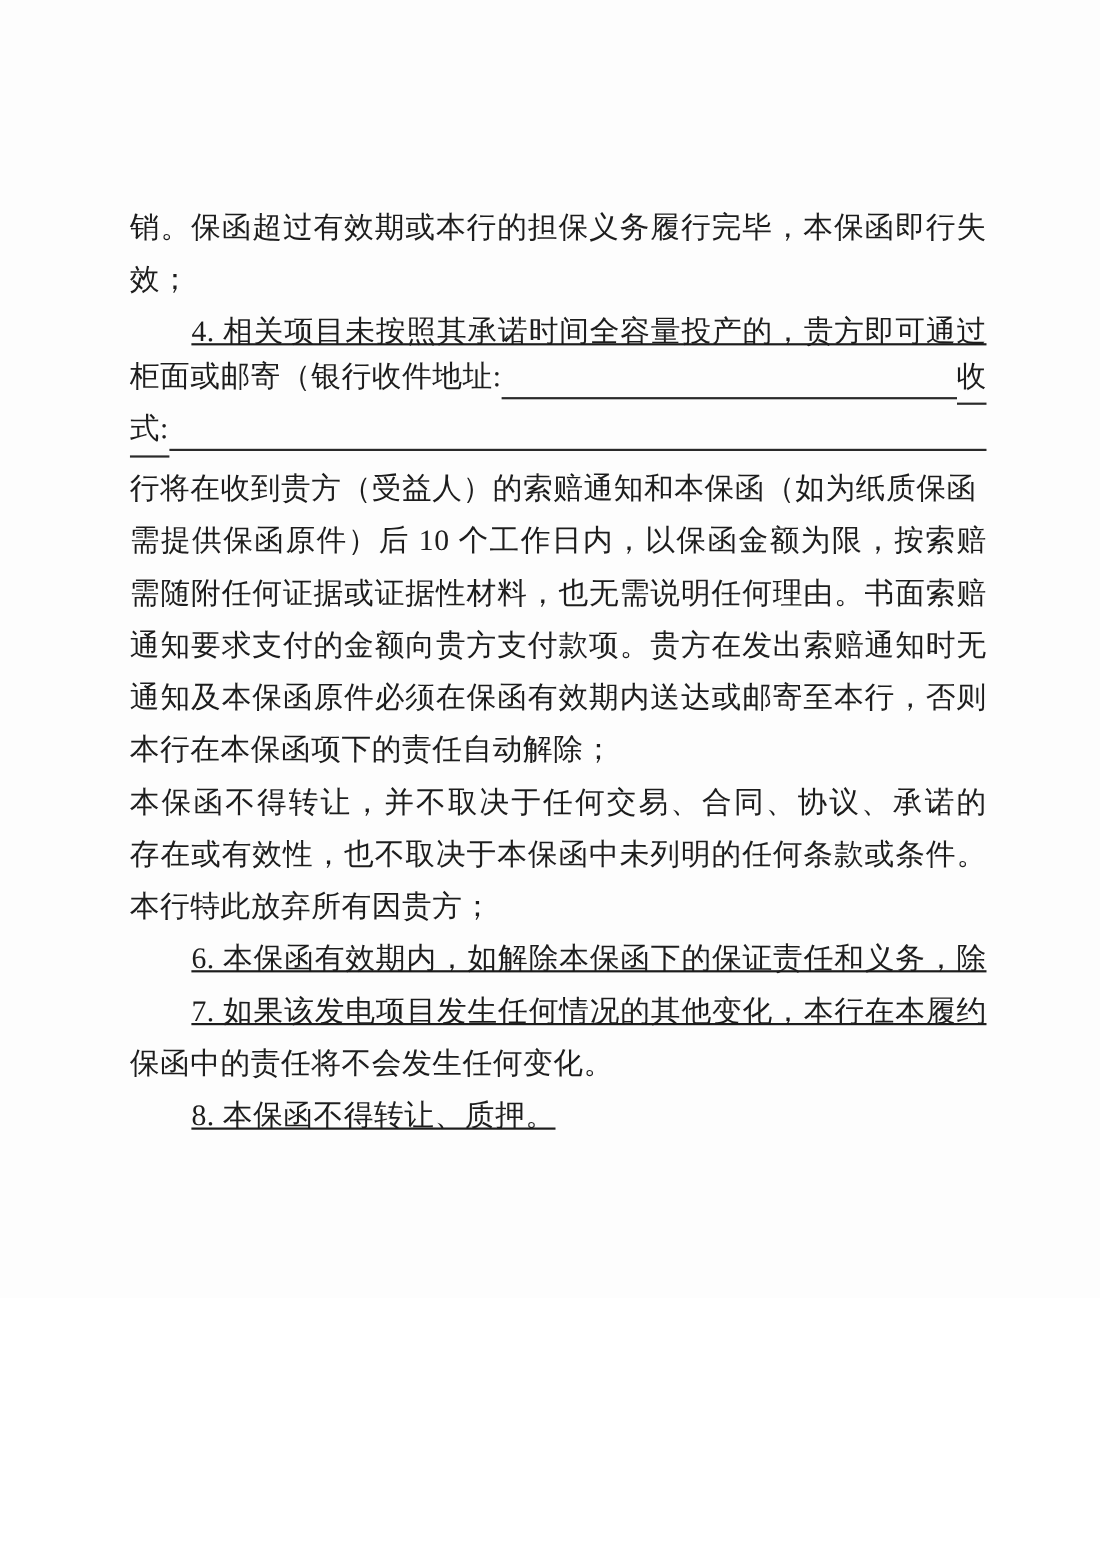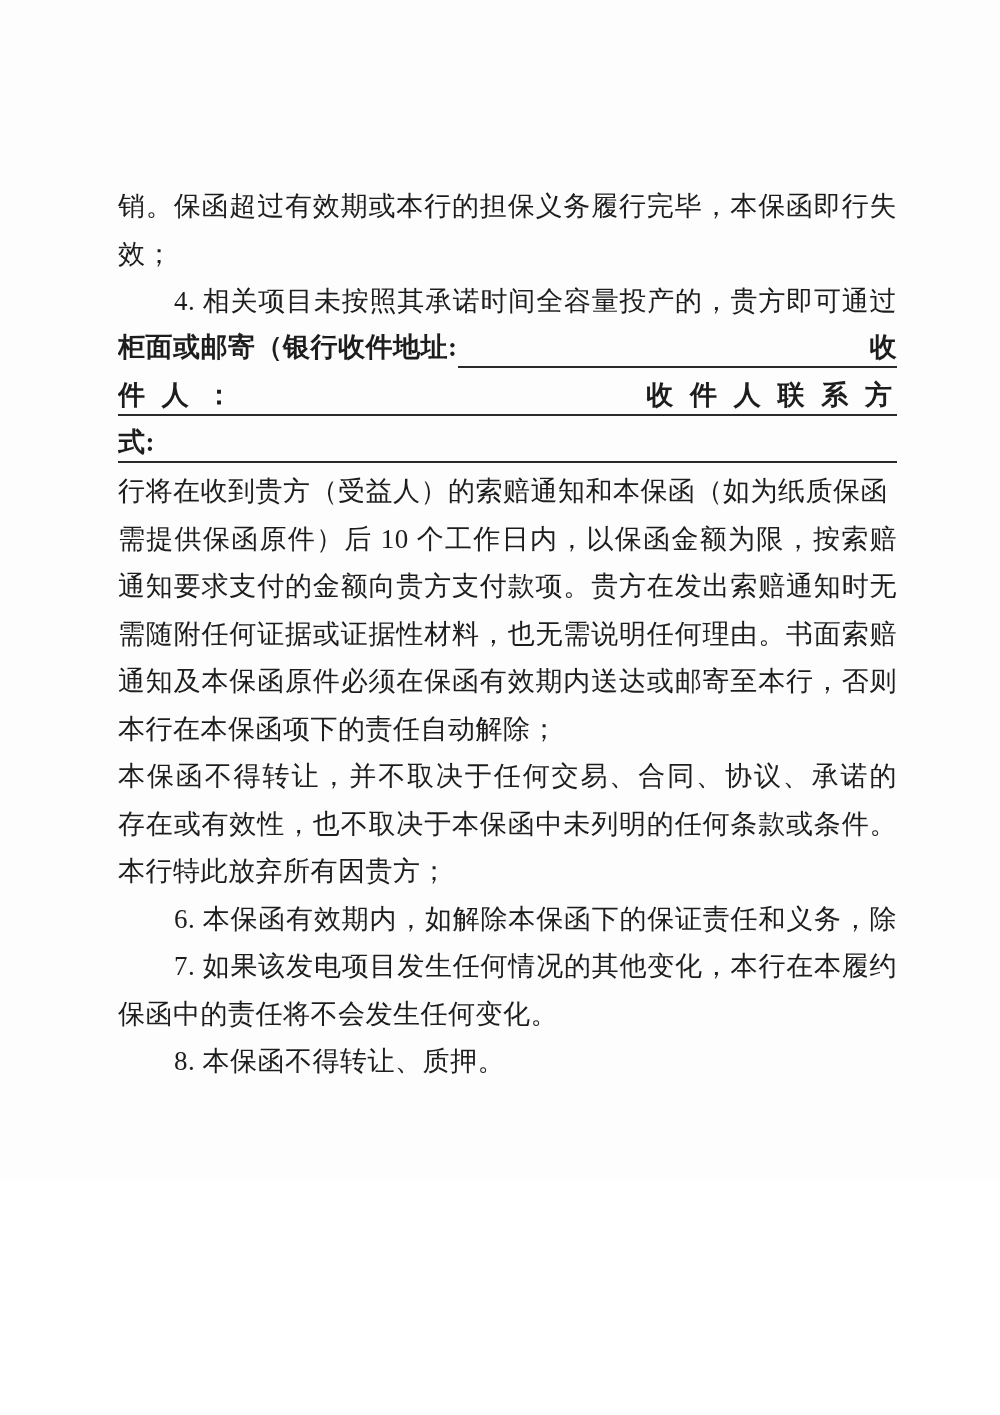--- a/index.html
+++ b/index.html
@@ -29,28 +29,27 @@
     letter-spacing: 0.5px;
     overflow: hidden;
     white-space: nowrap;
   }
   .line.justify {
     text-align: justify;
     text-align-last: justify;
   }
   .line.indent {
     padding-left: 56px;
+    text-decoration: underline;
   }
   
   .line.flexline {
     display: flex;
-    align-items: flex-end;
     padding-bottom: 5px;
     box-sizing: border-box;
-    font-weight: bold;
   }
   .flexline span {
     display: block;
     line-height: 33px;
     border-bottom: 2px solid transparent;
     padding-bottom: 2px;
     white-space: pre;
   }
   .flexline span.u {
     border-bottom-color: #2a2a2a;
@@ -80,32 +79,27 @@
   <div class="content" id="content">
       <div class="line justify">销。保函超过有效期或本行的担保义务履行完毕，本保函即行失</div>
       <div class="line">效；</div>
       <div class="line justify indent">4. 相关项目未按照其承诺时间全容量投产的，贵方即可通过</div>
       <div class="line flexline">
         <span class="">柜面或邮寄（银行收件地址:</span>
         <span class="u fill"></span>
         <span class="u">收</span>
       </div>
       <div class="line flexline">
-        <span class="u spread">件 人 ：</span>
-        <span class="u fill"></span>
-        <span class="u spread">收 件 人 联 系 方</span>
-      </div>
-      <div class="line flexline">
         <span class="u">式:</span>
         <span class="u fill"></span>
       </div>
       <div class="line justify">行将在收到贵方（受益人）的索赔通知和本保函（如为纸质保函，</div>
       <div class="line justify">需提供保函原件）后 10 个工作日内，以保函金额为限，按索赔</div>
+      <div class="line justify">需随附任何证据或证据性材料，也无需说明任何理由。书面索赔</div>
       <div class="line justify">通知要求支付的金额向贵方支付款项。贵方在发出索赔通知时无</div>
-      <div class="line justify">需随附任何证据或证据性材料，也无需说明任何理由。书面索赔</div>
       <div class="line justify">通知及本保函原件必须在保函有效期内送达或邮寄至本行，否则</div>
       <div class="line">本行在本保函项下的责任自动解除；</div>
       <div class="line justify">本保函不得转让，并不取决于任何交易、合同、协议、承诺的</div>
       <div class="line justify">存在或有效性，也不取决于本保函中未列明的任何条款或条件。</div>
       <div class="line">本行特此放弃所有因贵方；</div>
       <div class="line justify indent">6. 本保函有效期内，如解除本保函下的保证责任和义务，除</div>
       <div class="line justify indent">7. 如果该发电项目发生任何情况的其他变化，本行在本履约</div>
       <div class="line">保函中的责任将不会发生任何变化。</div>
       <div class="line indent">8. 本保函不得转让、质押。</div>
     </div>

